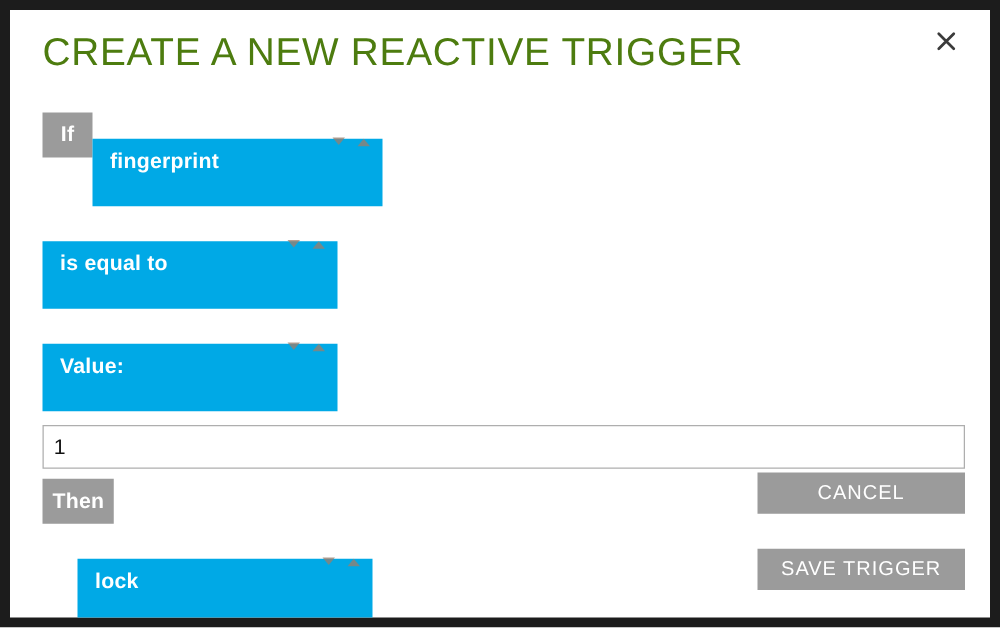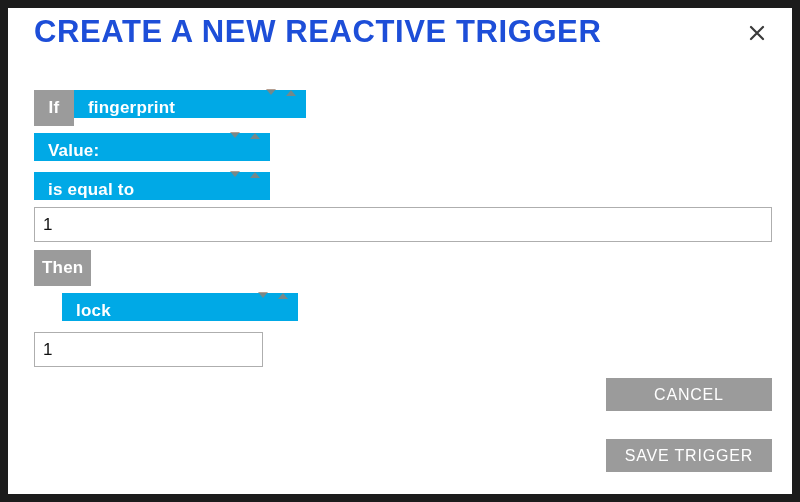--- a/index.html
+++ b/index.html
@@ -31,25 +31,25 @@
     bottom: 8px;
     background: #ffffff;
     box-sizing: border-box;
     overflow: hidden;
   }
 
   
   .dialog-title {
     position: absolute;
     left: 26px;
-    top: 4px;
+    top: 14px;
     font-size: 31px;
     letter-spacing: 0.6px;
-    color: #1d4ed8;
-    font-weight: 700;
+    color: #4d7c0f;
+    font-weight: 400;
     white-space: nowrap;
     line-height: 40px;
   }
 
   .close-btn {
     position: absolute;
     right: 20px;
     top: 10px;
     width: 30px;
     height: 30px;
@@ -90,26 +90,27 @@
     cursor: pointer;
   }
 
   .chip {
     position: relative;
     background: #00a9e6;
     color: #ffffff;
     font-size: 17px;
     font-weight: 700;
     line-height: 36px;
-    height: 28px;
+    height: 54px;
     box-sizing: border-box;
     padding: 0 14px;
     letter-spacing: 0.2px;
     white-space: nowrap;
     cursor: pointer;
+    margin-top: 21px;
   }
 
   
   .chip .caret-left,
   .chip .caret-right {
     position: absolute;
     top: -1px;
     width: 0;
     height: 0;
     border-left: 5px solid transparent;
@@ -193,31 +194,31 @@
 
       <div class="row row-if">
         <div class="kw-badge">If</div>
         <div class="chip chip-w1">
           <span>fingerprint</span>
           <span class="caret-left"></span>
           <span class="caret-right"></span>
         </div>
       </div>
 
+      <div class="row row-op">
+        <div class="chip chip-w2">
+          <span>is equal to</span>
+          <span class="caret-left"></span>
+          <span class="caret-right"></span>
+        </div>
+      </div>
+
       <div class="row row-valuelbl">
         <div class="chip chip-w2">
           <span>Value:</span>
-          <span class="caret-left"></span>
-          <span class="caret-right"></span>
-        </div>
-      </div>
-
-      <div class="row row-op">
-        <div class="chip chip-w2">
-          <span>is equal to</span>
           <span class="caret-left"></span>
           <span class="caret-right"></span>
         </div>
       </div>
 
       <div class="row">
         <input class="text-input input-wide" type="text" value="1" style="">
       </div>
 
       <div class="row row-then">

